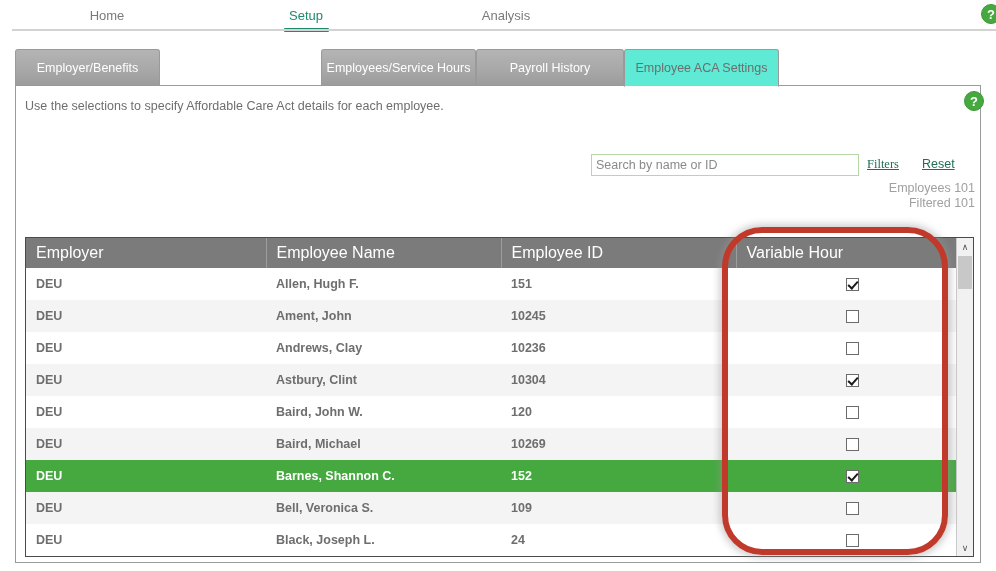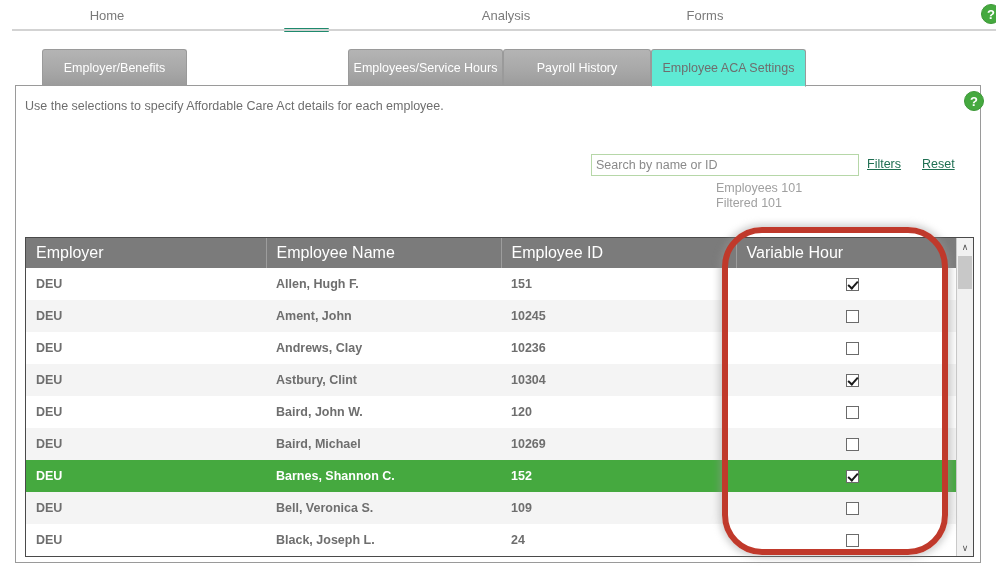--- a/index.html
+++ b/index.html
@@ -53,21 +53,21 @@
     position: absolute; left: 15px; top: 49px; width: 966px; height: 37px;
   }
   .tab {
     position: absolute; top: 0; height: 37px;
     background: linear-gradient(to bottom, #b4b4b4 0%, #a8a8a8 55%, #9b9b9b 100%);
     border: 1px solid #9a9a9a;
     border-bottom: none;
     color: #ffffff; font-size: 12.5px;
     display: flex; align-items: center; justify-content: center;
     cursor: pointer;
-    border-top-left-radius: 3px; border-top-right-radius: 3px; margin-left: 27px;
+    border-top-left-radius: 3px; border-top-right-radius: 3px;
   }
   .tab.active {
     background: #5eead4; color: #6e6e6e;
     border: 1px solid #9a9a9a; border-bottom: 1px solid #ffffff;
     z-index: 5; height: 38px;
   }
   #tab-0 { left: 0px;   width: 145px; }
   #tab-1 { left: 145px; width: 161px; }
   #tab-2 { left: 306px; width: 155px; }
   #tab-3 { left: 461px; width: 148px; }
@@ -95,26 +95,26 @@
     font-size: 12.5px; color: #888888;
     padding: 0 4px; outline: none;
     font-family: "Liberation Sans", sans-serif;
   }
   #search-input::placeholder { color: #8a8a8a; opacity: 1; }
   .link-btn {
     position: absolute; top: 3px;
     font-size: 12.5px; color: #1f6f52;
     text-decoration: underline; cursor: pointer;
   }
-  #filters-link { left: 851px; }
+  #filters-link { left: 851px; font-family: Liberation Serif, serif; }
   #reset-link   { left: 906px; }
 
   #counts {
     position: absolute; left: 700px; top: 95px;
-    width: 259px; text-align: left;
+    width: 259px; text-align: right;
     font-size: 12.5px; color: #a0a0a0; line-height: 15px;
   }
 
   
   #grid-wrap {
     position: absolute; left: 9px; top: 151px;
     width: 949px; height: 320px;
     border: 1px solid #4a4a4a; background: #ffffff;
     display: flex;
   }
@@ -177,22 +177,22 @@
     pointer-events: none;
     box-shadow: 0 0 7px 3px rgba(150,150,150,0.45);
     z-index: 30;
   }
 </style>
 </head>
 <body>
 
 <div id="top-nav">
   <div class="nav-item" id="nav-home">Home</div>
+  <div class="nav-item active" id="nav-setup">Setup</div>
   <div class="nav-item" id="nav-analysis">Analysis</div>
-  <div class="nav-item" id="nav-forms">Forms</div>
   <div class="nav-underline" id="nav-setup-underline"></div>
   <div class="nav-strip"></div>
   <div id="help-icon-top">
     <div class="help-circle">?</div>
   </div>
 </div>
 
 <div id="tab-bar">
   <div class="tab" id="tab-0">Employer/Benefits</div>
   <div class="tab" id="tab-2">Employees/Service Hours</div>

